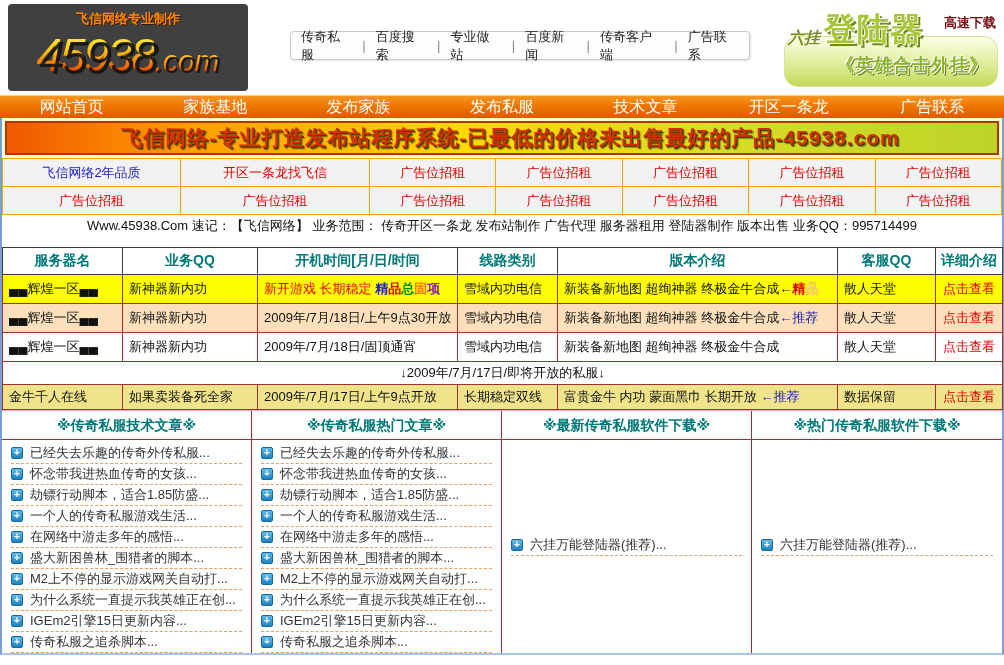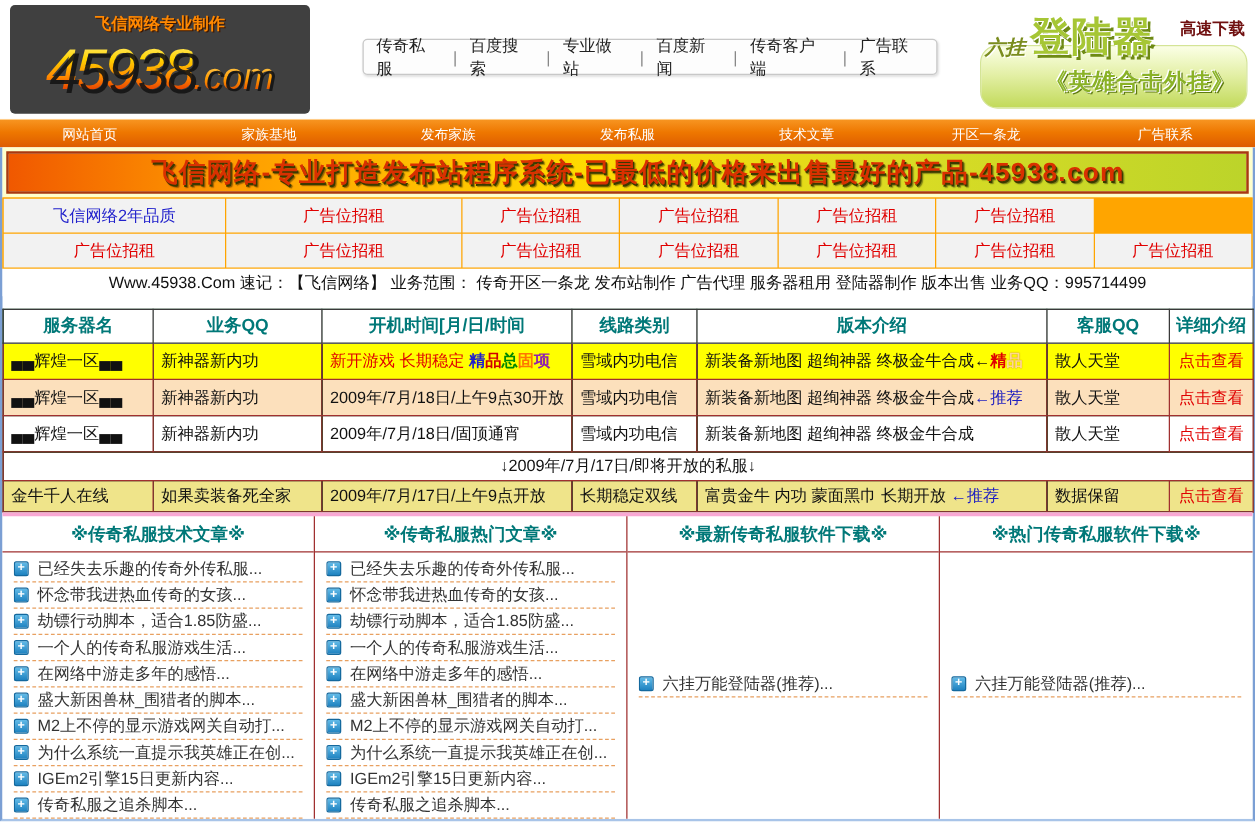--- a/index.html
+++ b/index.html
@@ -67,21 +67,21 @@
     position:absolute; right:10px; bottom:10px; font-size:18px; font-weight:bold; letter-spacing:1px;
     color:#8AB226; text-shadow:-1px -1px 0 #FFFFFF, 1px 1px 0 #FFFFFF, 2px 2px 0 #5E7A10;
   }
   
   .main-nav {
     height:23px; display:flex; align-items:center;
     background:linear-gradient(180deg,#F79420 0%,#EE7700 45%,#DD5B00 100%);
     border-top:1px solid #FFCC88;
   }
   .main-nav .mn-item {
-    flex:1; text-align:center; color:#FFFFFF; font-size:11px; cursor:pointer;
+    flex:1; text-align:center; color:#FFFFFF; font-size:16px; cursor:pointer;
   }
   
   .page-body {
     width:1004px; background:#FFFFFF;
     border-left:2px solid #7B9FD4; border-right:2px solid #7B9FD4; border-bottom:2px solid #A8C4E8;
   }
   .banner-wrap { background:#FFFFCC; padding:3px; }
   .banner {
     height:34px; border:2px solid #A83810; cursor:pointer;
     background:linear-gradient(90deg,#F05800 0%,#FF9D00 18%,#FFD900 46%,#DADC24 72%,#BCD42A 100%);
@@ -127,21 +127,21 @@
   .blue { color:#2020C0; }
   .detail-link { color:#E00000; cursor:pointer; }
   .tg { font-weight:bold; }
   .tg0 { color:#2020CC; } .tg1 { color:#D00000; } .tg2 { color:#008800; }
   .tg3 { color:#FF7700; } .tg4 { color:#9020B0; }
   .vt-a { color:#E00000; font-weight:bold; }
   .vt-b { color:#FFD890; font-weight:bold; text-shadow:0 0 1px #C08000; }
   
   .sections {
     display:grid; grid-template-columns:1fr 1fr 1fr 1fr;
-    border-top:3px solid #f9a8d4; background:#fff; min-height:243px;
+    border-top:1px solid #f9a8d4; background:#fff; min-height:243px;
   }
   .sec-col { border-right:1px solid #A03030; }
   .sec-col:last-child { border-right:none; }
   .sec-title {
     height:29px; line-height:29px; text-align:center; font-size:14px; font-weight:bold;
     color:#007878; border-bottom:1px solid #A03030;
   }
   .article-list { padding:3px 9px 0 9px; }
   .sec-col.single .article-list { padding-top:95px; }
   .article-item {
@@ -231,20 +231,21 @@
   <div class="banner-wrap">
     <div class="banner">
       <span>飞信网络-专业打造发布站程序系统-已最低的价格来出售最好的产品-45938.com</span>
     </div>
   </div>
 
   <div class="ad-grid">
     <div class="adrow adrow1">
 
     <div class="adcell">飞信网络2年品质</div>
+        <div class="adcell">开区一条龙找飞信</div>
         <div class="adcell">广告位招租</div>
         <div class="adcell">广告位招租</div>
         <div class="adcell">广告位招租</div>
         <div class="adcell">广告位招租</div>
         <div class="adcell">广告位招租</div>
       </div>
     <div class="adrow adrow2">
 
     <div class="adcell">广告位招租</div>
         <div class="adcell">广告位招租</div>

